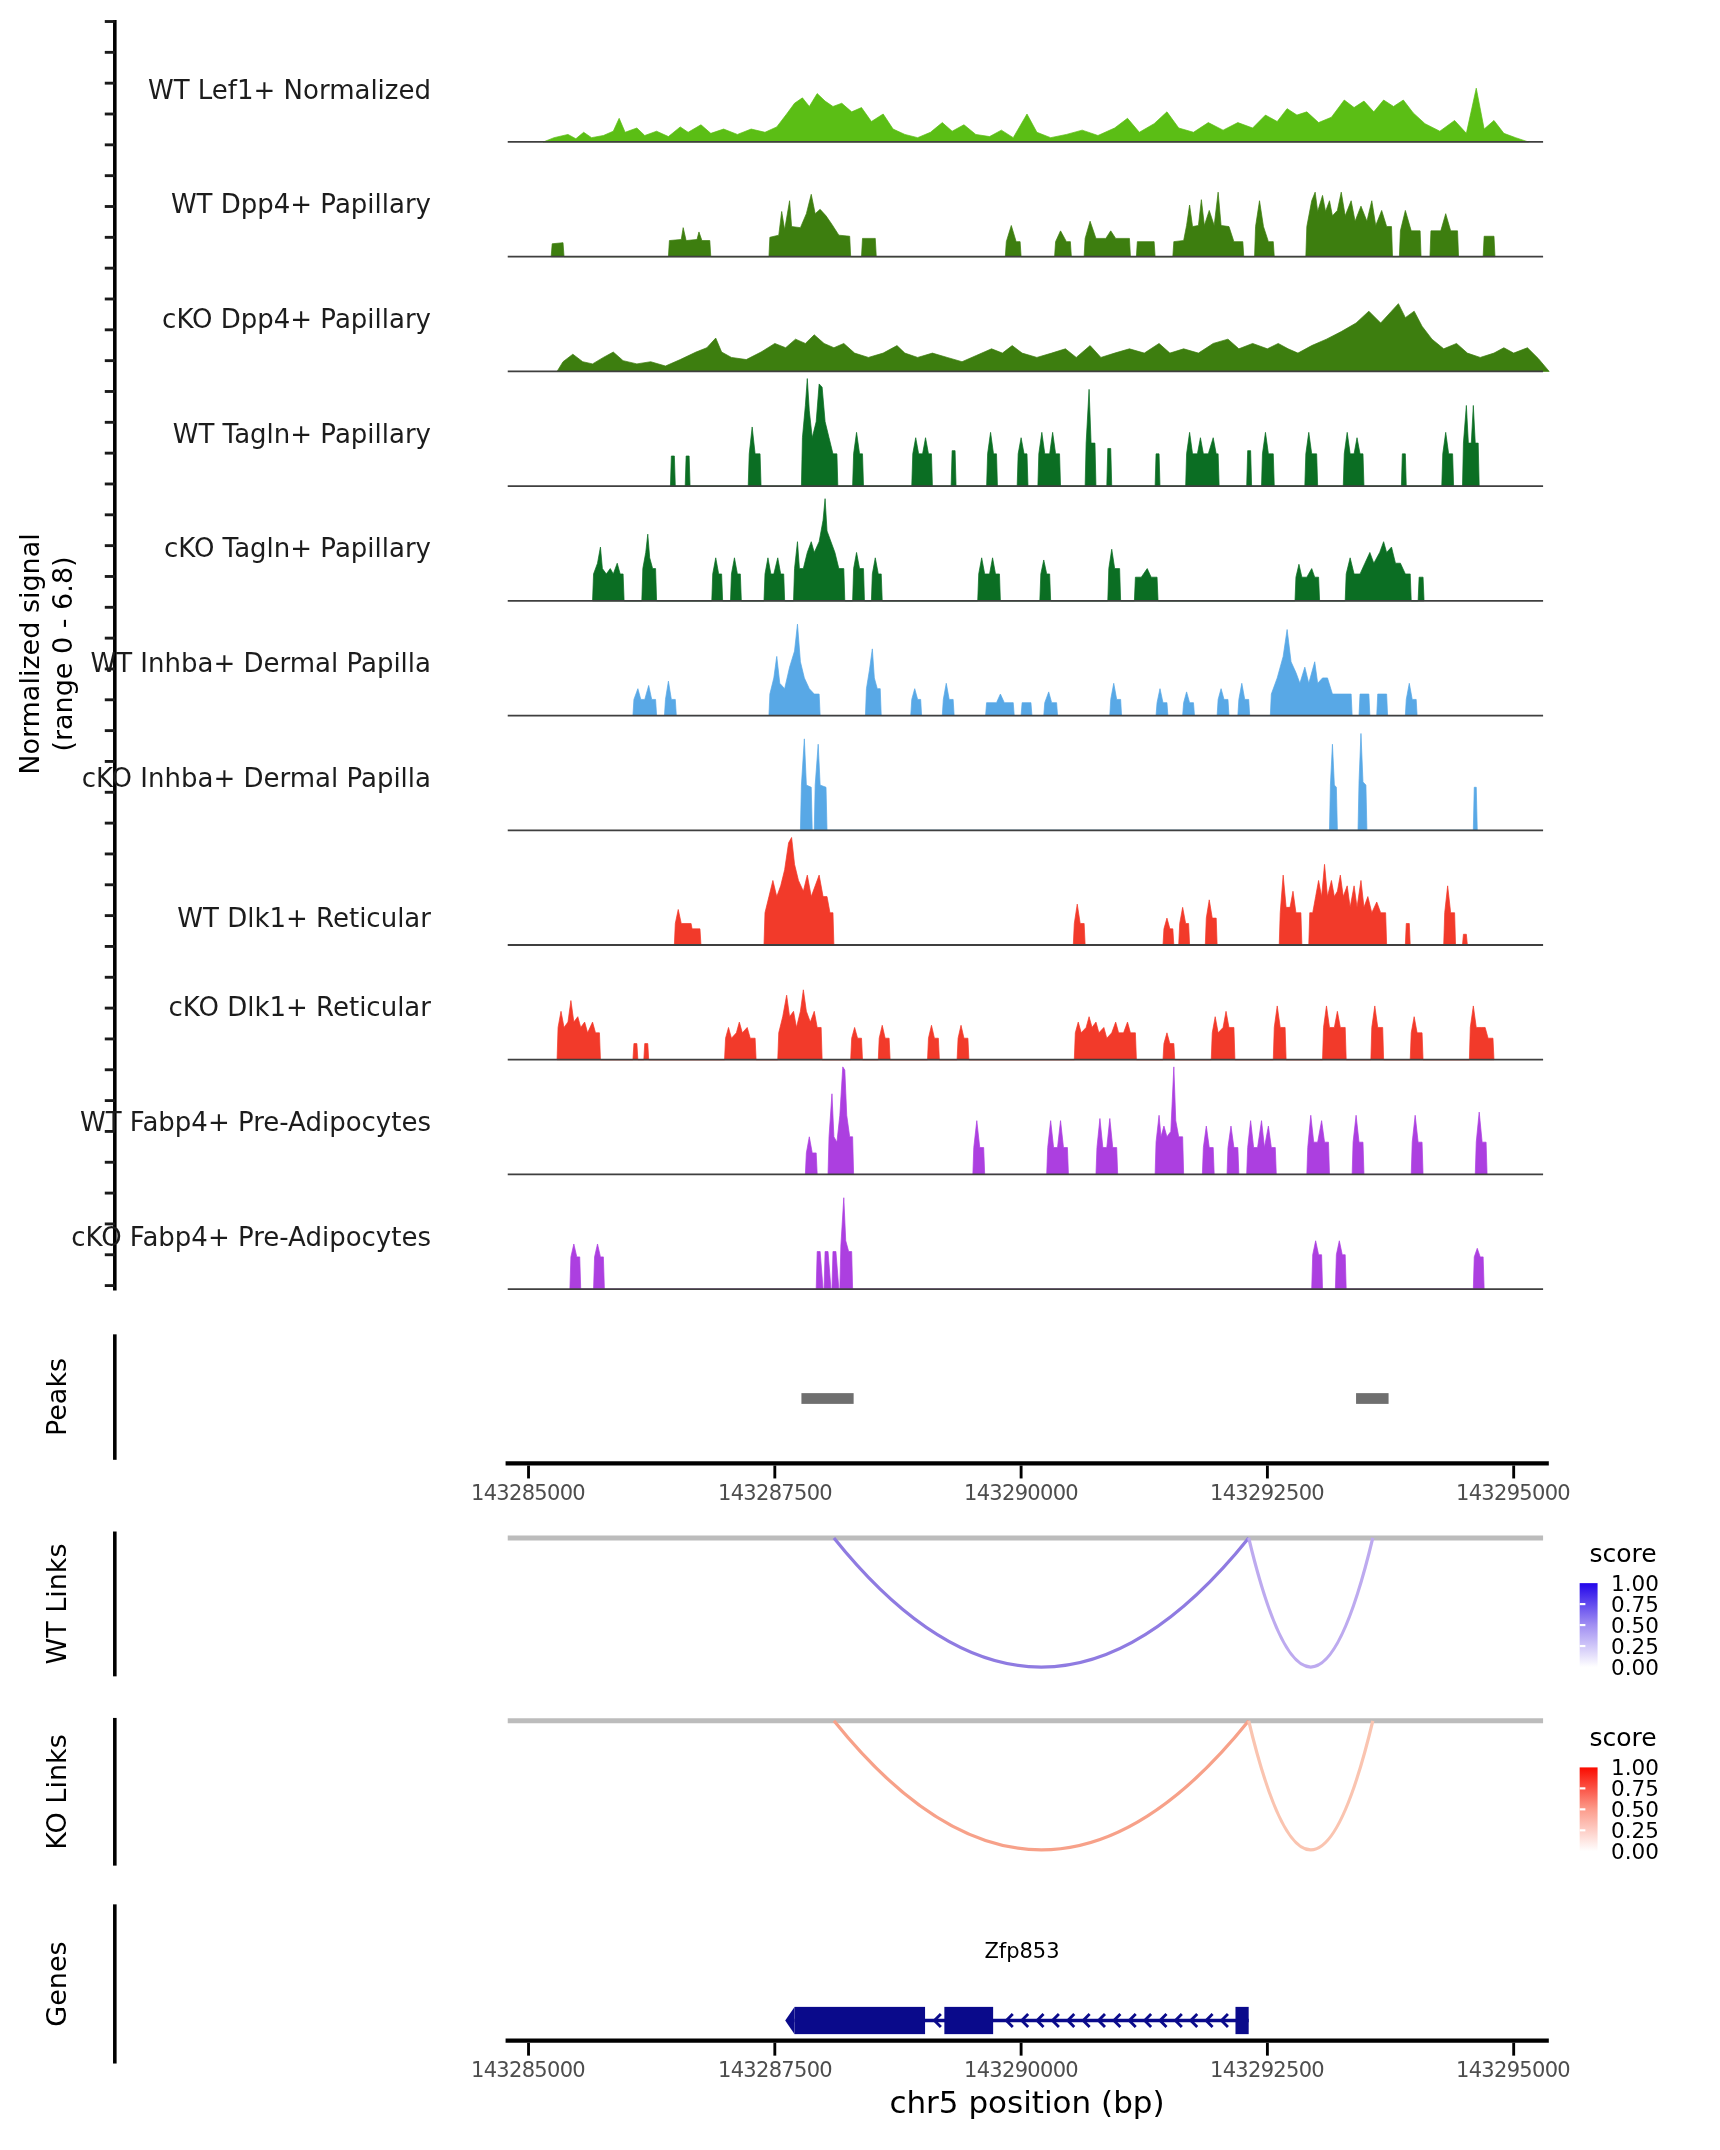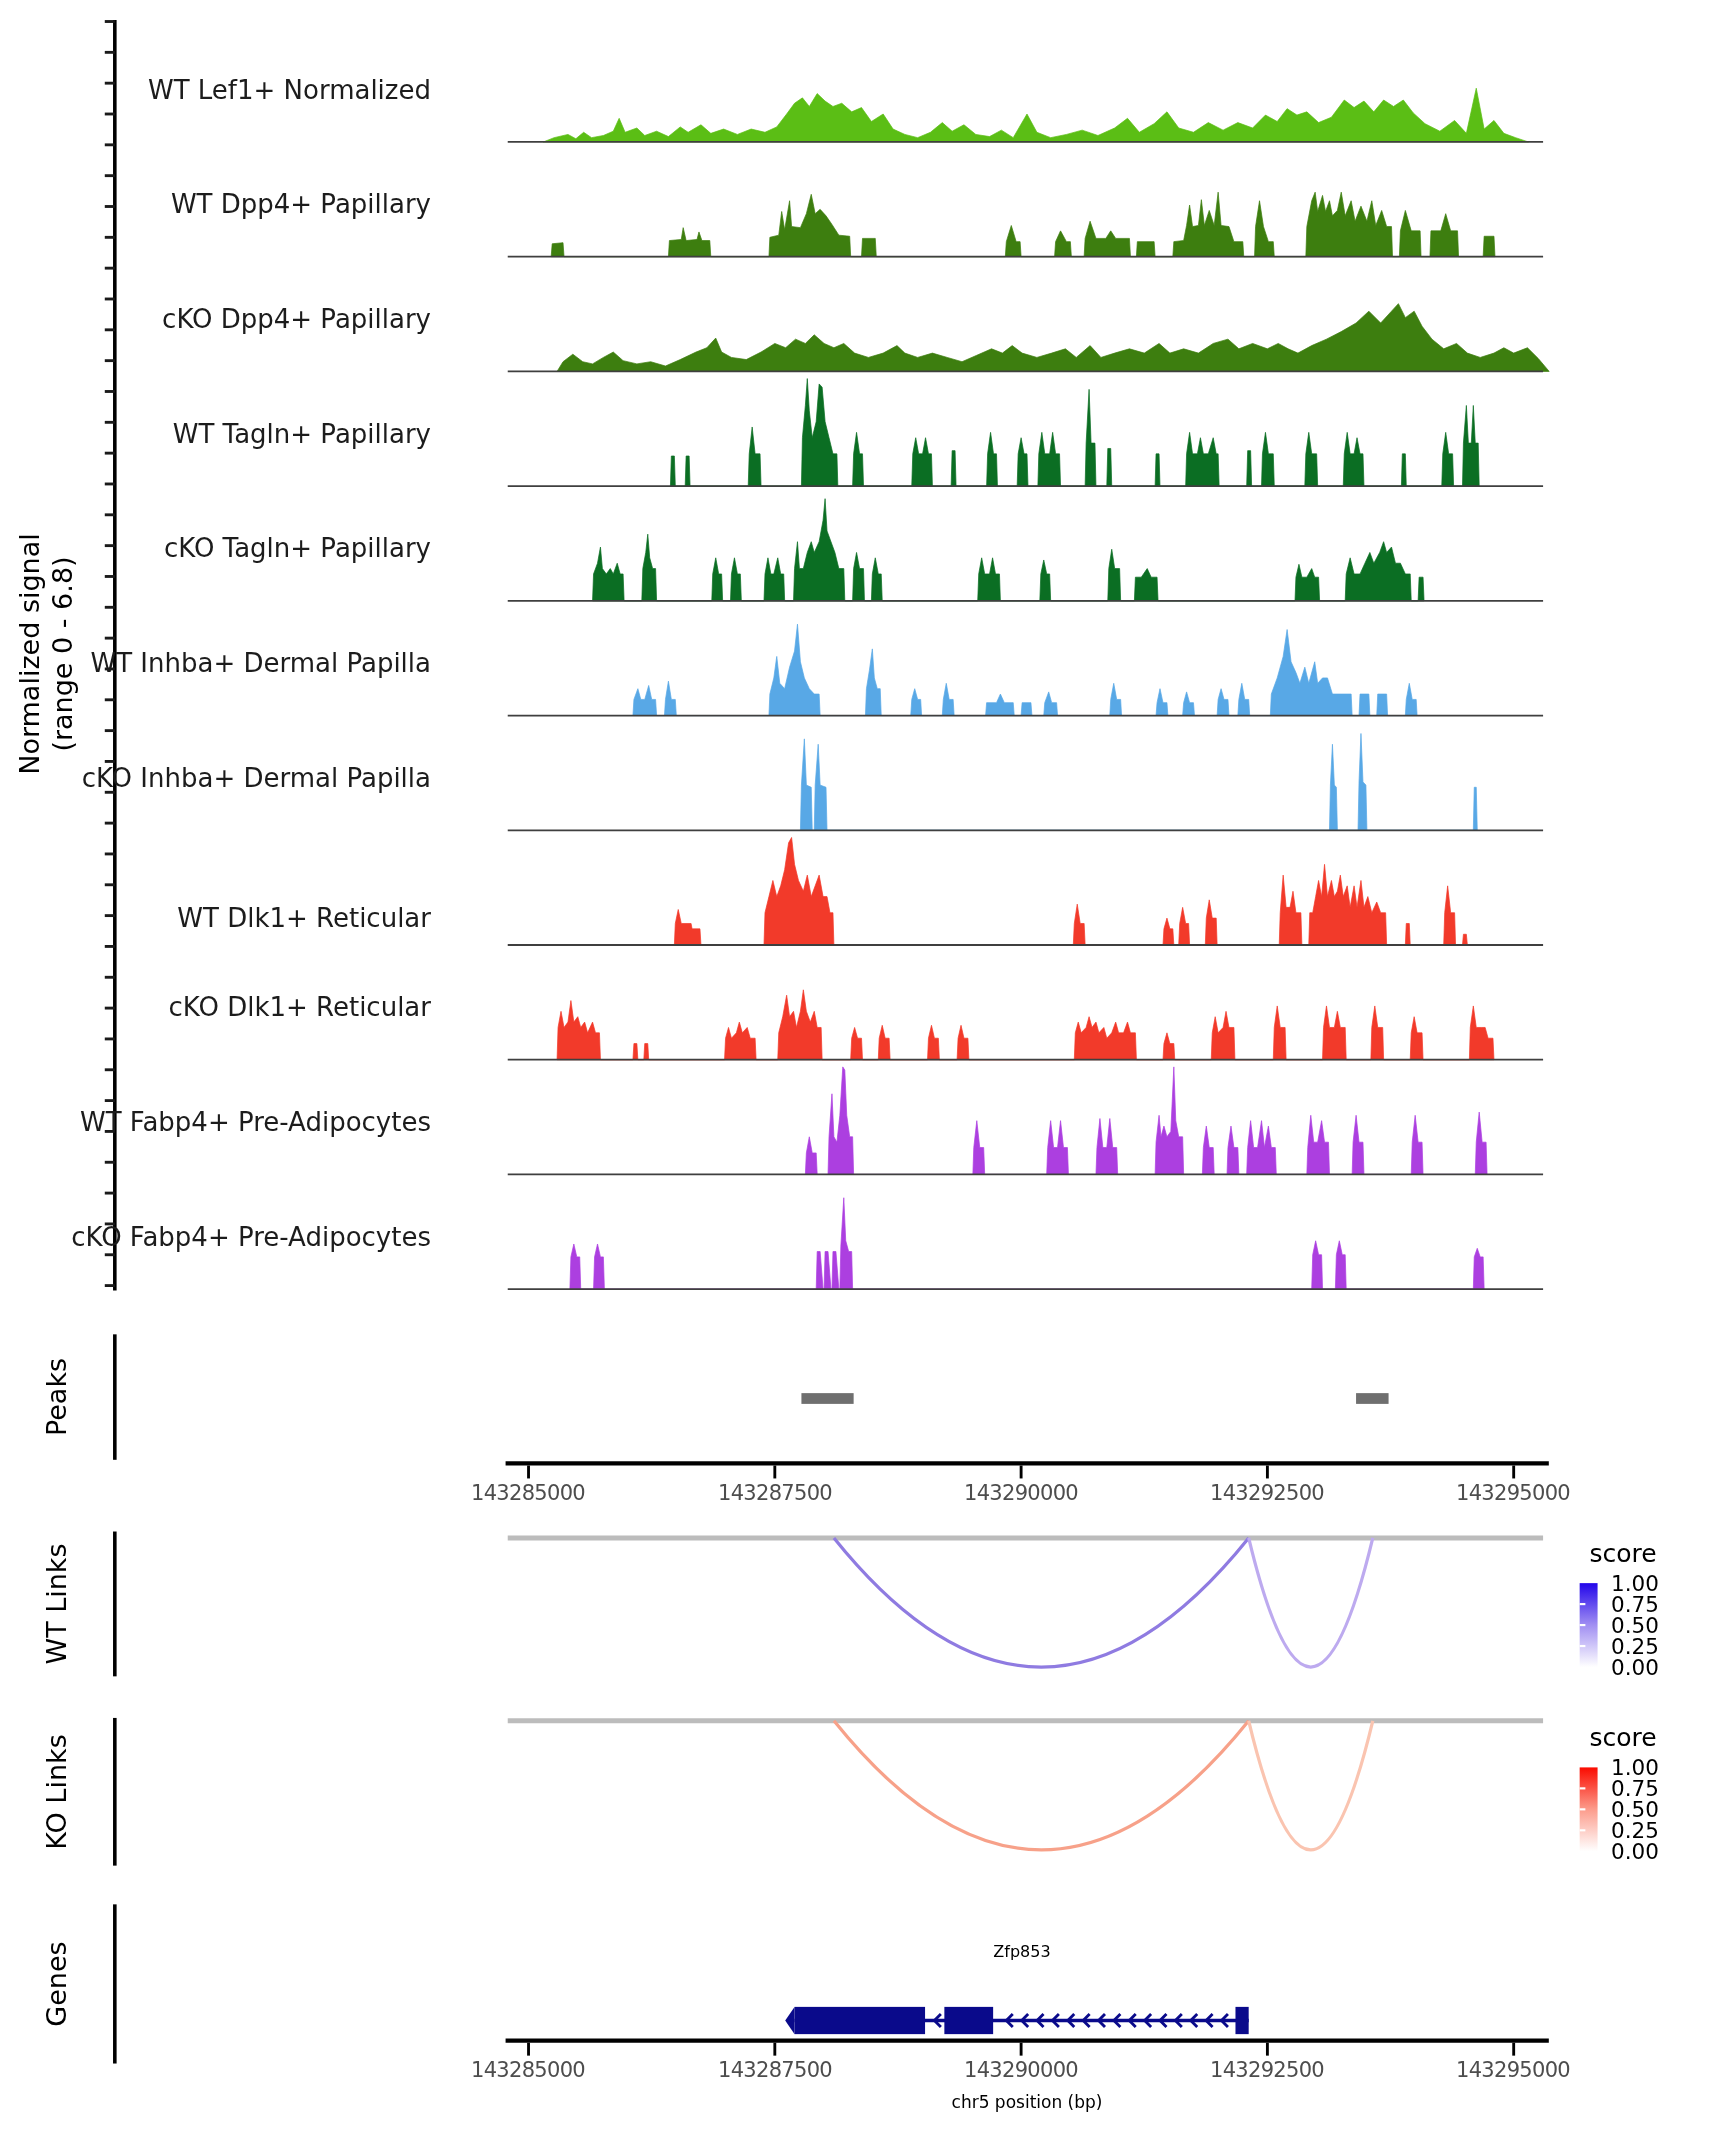--- a/index.html
+++ b/index.html
@@ -4,24 +4,24 @@
 <style>
   html,body{margin:0;padding:0;background:#fff}
   .canvas{position:relative;width:1721px;height:2151px;background:#fff;
           font-family:"DejaVu Sans","Liberation Sans",sans-serif;overflow:hidden}
   .gfx{position:absolute;left:0;top:0}
   .lbl{position:absolute;transform:translate(-50%,-50%);white-space:nowrap;color:#000}
   .rlbl{position:absolute;transform:translate(-50%,-50%) rotate(-90deg);white-space:nowrap;color:#000}
   .track-label{position:absolute;transform:translateY(-50%);white-space:nowrap;color:#1c1c1c;font-size:26px}
   .xtick{position:absolute;transform:translate(-50%,-50%);white-space:nowrap;color:#4d4d4d;font-size:21px;letter-spacing:-0.7px}
   .section-label{font-size:27px}
-  .axis-title{font-size:17px}
+  .axis-title{font-size:31px}
   .legend-title{font-size:25px}
   .legend-tick{position:absolute;transform:translateY(-50%);white-space:nowrap;color:#000;font-size:21.5px}
-  .gene-name{font-size:16px}
+  .gene-name{font-size:21px}
 </style>
 </head>
 <body>
 
 <div class="canvas">
   <svg class="gfx" id="gfx" width="1721" height="2151" viewBox="0 0 2400 3000">
       <defs>
         <linearGradient id="wtGrad" x1="0" y1="0" x2="0" y2="1">
           <stop offset="0" stop-color="#2306EA"></stop>
           <stop offset="0.5" stop-color="#A18FF2"></stop>

